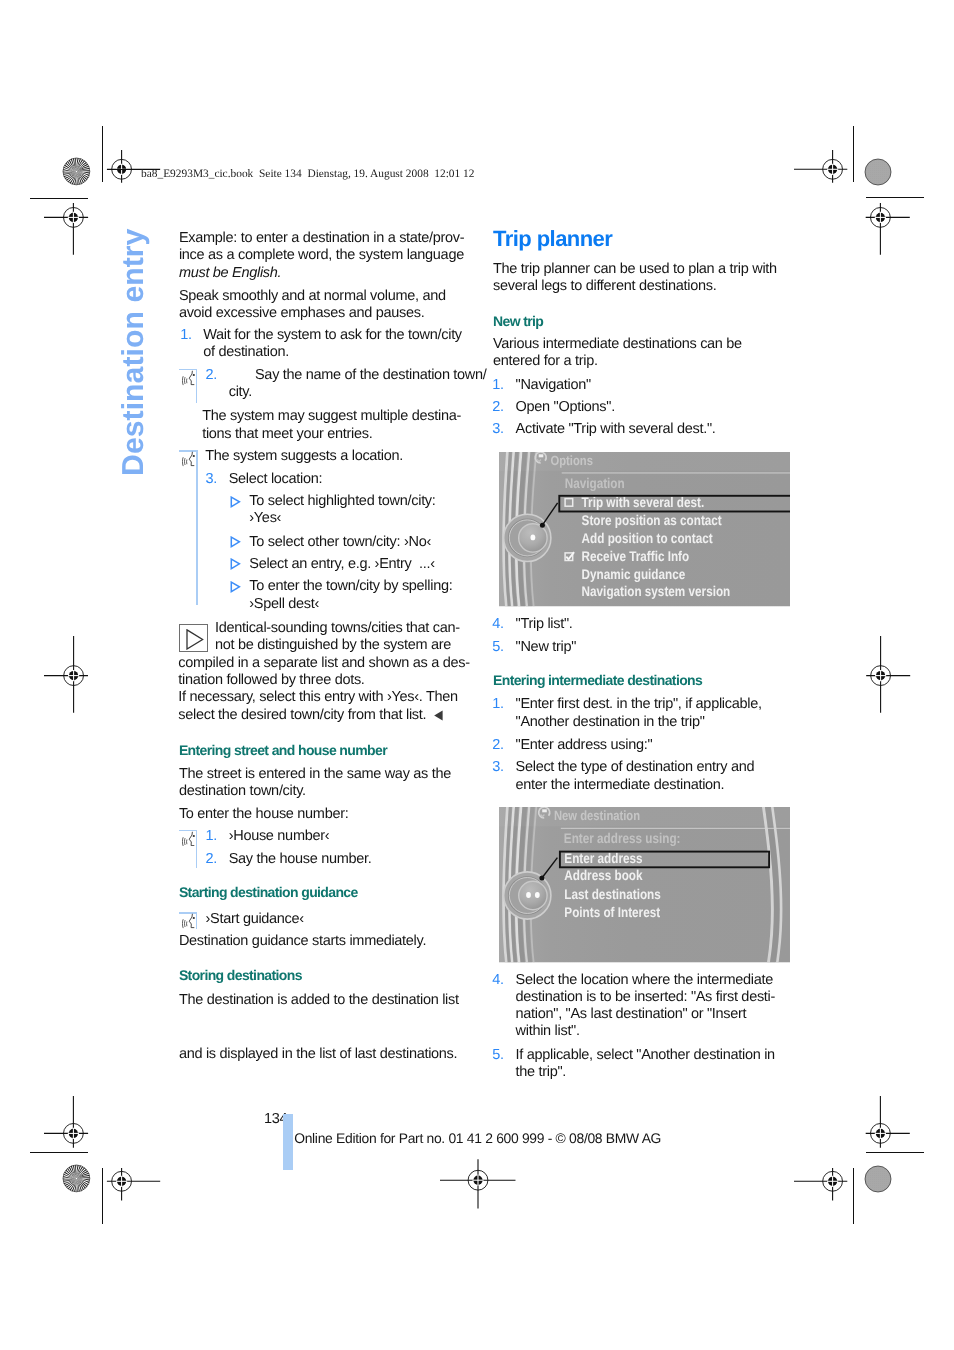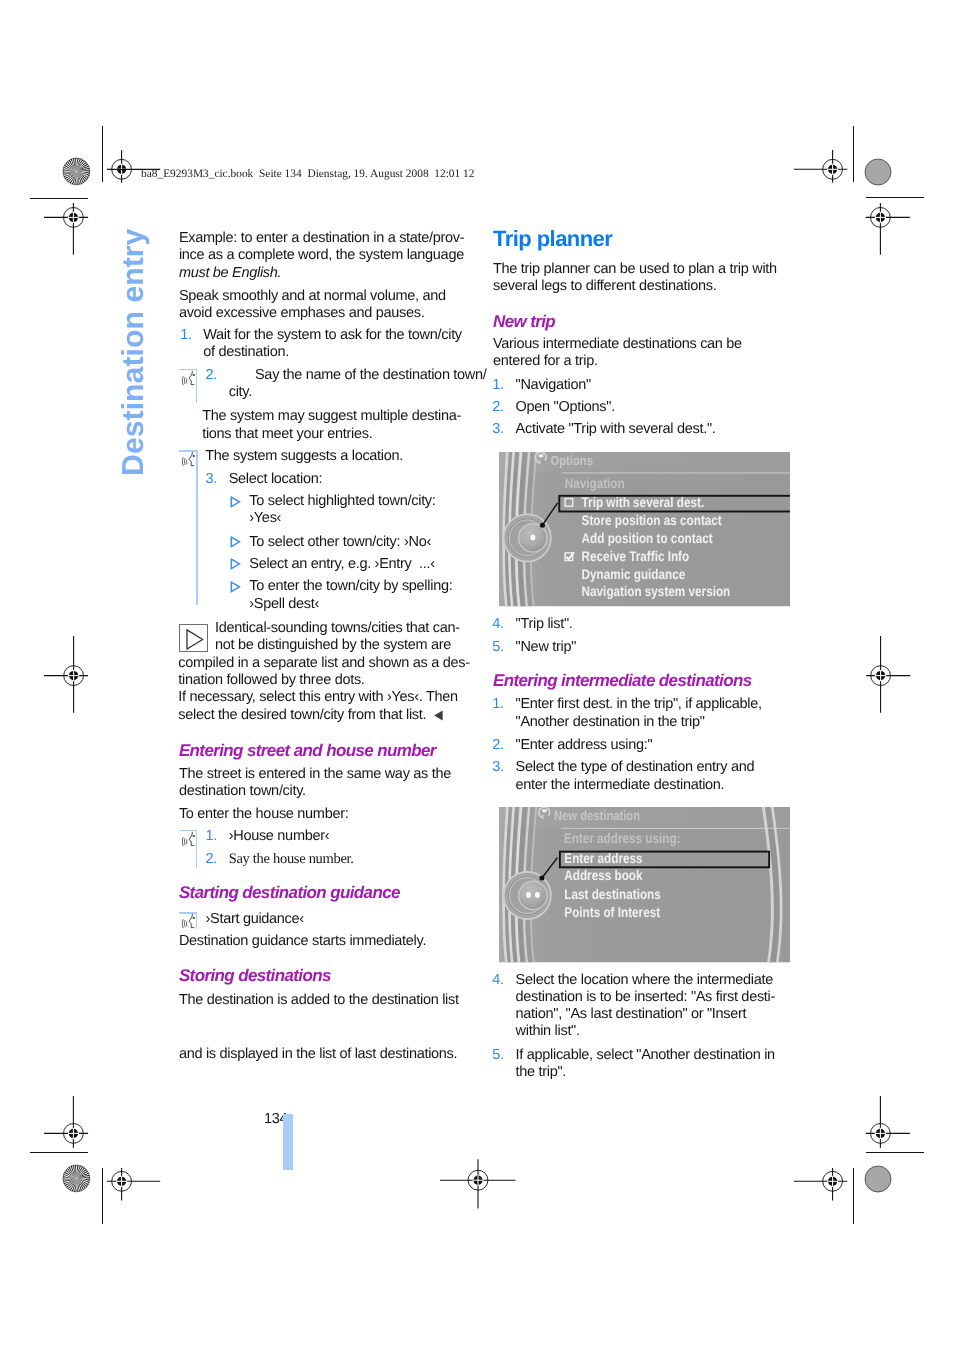--- a/index.html
+++ b/index.html
@@ -7,22 +7,22 @@
   body{width:954px;height:1350px;position:relative;overflow:hidden;
        font-family:"Liberation Sans",sans-serif;-webkit-font-smoothing:antialiased;
        text-rendering:geometricPrecision;}
   .pg{position:absolute;left:0;top:0;width:954px;height:1350px;background:#fff;}
   .ln{position:absolute;white-space:pre;font-size:14.5px;letter-spacing:-0.3px;
       color:#161616;line-height:16px;}
   .num{position:absolute;white-space:nowrap;font-size:14.5px;letter-spacing:-0.3px;
        color:#2b87f7;line-height:16px;}
   .h1{position:absolute;white-space:nowrap;font-size:22px;font-weight:bold;
       letter-spacing:-0.55px;color:#0b7bf2;line-height:24px;}
-  .h2{position:absolute;white-space:nowrap;font-size:17px;font-weight:bold;
-      letter-spacing:-0.62px;color:#a21caf;line-height:19px;font-style:italic;}
+  .h2{position:absolute;white-space:nowrap;font-size:14px;font-weight:bold;
+      letter-spacing:-0.62px;color:#0f766e;line-height:19px;}
   .slug{position:absolute;white-space:pre;font-family:"Liberation Serif",serif;
         font-size:11.4px;color:#222;line-height:13px;}
   .foot{position:absolute;white-space:nowrap;font-size:13.9px;letter-spacing:-0.31px;
         color:#161616;line-height:16px;}
   .chapter{position:absolute;white-space:nowrap;font-size:30.3px;font-weight:bold;
            color:#7fb0f5;transform-origin:0 0;transform:rotate(-90deg);line-height:34px;}
   .bar{position:absolute;background:#aacdf5;}
   .mk{position:absolute;background:#111;}
   .regmark{position:absolute;}
   .shot{position:absolute;overflow:hidden;}
@@ -327,21 +327,21 @@
 <path d="M12 62 C2 82 2 128 12 151"></path>
 <path d="M31 71 C23 88 23 122 31 140"></path>
 <path d="M49 85 C44 96 44 118 49 132"></path>
 </g>
 <path d="M104 8 L100 40 L72 82 L93 110 L91 146 L123 146" fill="none" stroke="#2d2d2d" stroke-width="8.5" stroke-linejoin="miter" stroke-linecap="butt"></path>
 <ellipse cx="118" cy="51" rx="11" ry="10" fill="#2d2d2d"></ellipse>
 </svg>
 <div class="num" style="left:205.4px;top:828.4px;">1.</div>
 <div class="ln" style="left:228.7px;top:828.4px;">›House number‹</div>
 <div class="num" style="left:205.4px;top:850.8px;">2.</div>
-<div class="ln" style="left:228.7px;top:850.8px;font-family:Liberation Serif, serif;">Say the house number.</div>
+<div class="ln" style="left:228.7px;top:850.8px;">Say the house number.</div>
 <div class="h2" style="left:178.9px;top:883px;">Starting destination guidance</div>
 <div class="bar" style="left:179.2px;top:912px;width:18.3px;height:1.6px"></div>
 <div class="bar" style="left:195.9px;top:912px;width:1.6px;height:16.9px"></div>
 <svg class="tri" style="left:181.6px;top:913.2px" width="13" height="15.6" viewBox="0 0 130 156">
 <g fill="none" stroke="#2d2d2d" stroke-width="7.5" stroke-linecap="butt">
 <path d="M12 62 C2 82 2 128 12 151"></path>
 <path d="M31 71 C23 88 23 122 31 140"></path>
 <path d="M49 85 C44 96 44 118 49 132"></path>
 </g>
 <path d="M104 8 L100 40 L72 82 L93 110 L91 146 L123 146" fill="none" stroke="#2d2d2d" stroke-width="8.5" stroke-linejoin="miter" stroke-linecap="butt"></path>
@@ -515,13 +515,14 @@
 <div class="num" style="left:492.3px;top:971.9px;">4.</div>
 <div class="ln" style="left:515.6px;top:971.9px;">Select the location where the intermediate</div>
 <div class="ln" style="left:515.6px;top:989px;">destination is to be inserted: "As first desti-</div>
 <div class="ln" style="left:515.6px;top:1006.1px;">nation", "As last destination" or "Insert</div>
 <div class="ln" style="left:515.6px;top:1023.2px;">within list".</div>
 <div class="num" style="left:492.3px;top:1047.2px;">5.</div>
 <div class="ln" style="left:515.6px;top:1047.2px;">If applicable, select "Another destination in</div>
 <div class="ln" style="left:515.6px;top:1064.3px;">the trip".</div>
 <div class="ln" style="left:264px;top:1111.3px;">134</div>
 <div class="bar" style="left:283.2px;top:1114.4px;width:9.9px;height:55.4px"></div>
+<div class="foot" style="left:294.2px;top:1130.3px;">Online Edition for Part no. 01 41 2 600 999 - © 08/08 BMW AG</div>
 </div>
 
 </body></html>

